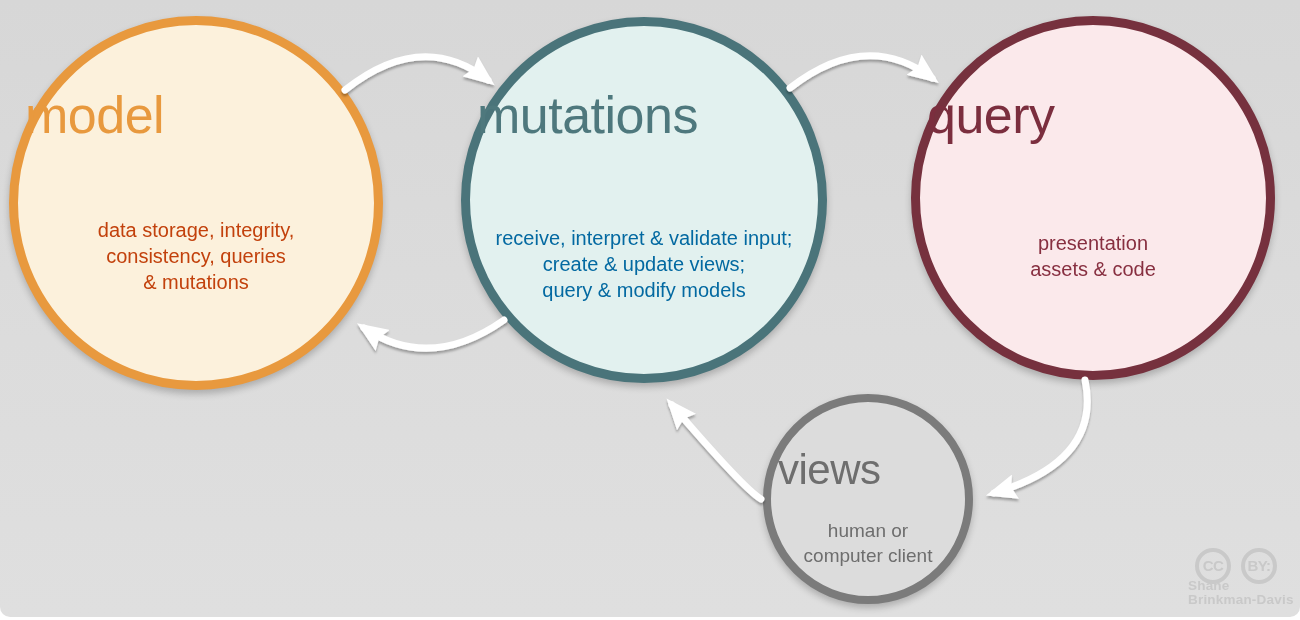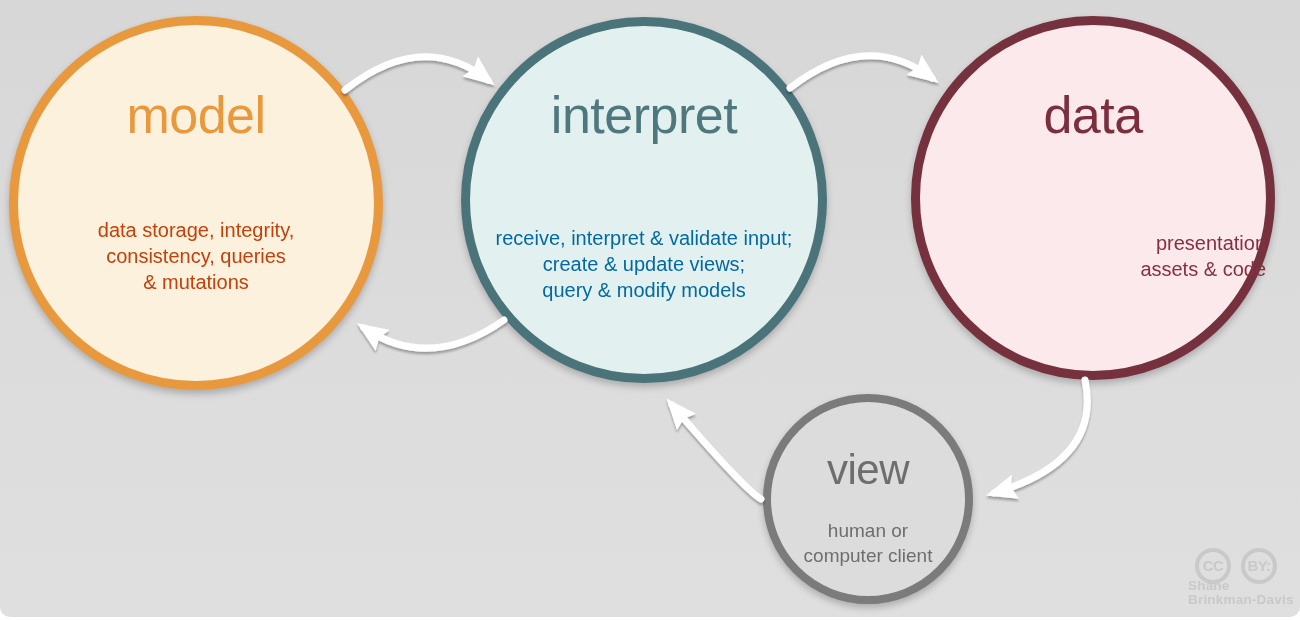--- a/index.html
+++ b/index.html
@@ -14,22 +14,22 @@
     width: 1300px; height: 617px;
     background: linear-gradient(180deg, #d7d7d7 0%, #dcdcdc 55%, #dfdfdf 100%);
     border-radius: 0 0 10px 10px;
     overflow: hidden;
   }
   .node {
     position: absolute; border-radius: 50%;
     box-shadow: 0 4px 7px rgba(0,0,0,0.22);
   }
   .node-title {
-    position: absolute; left: 0; width: 100%;
-    text-align: center; letter-spacing: -0.5px;
+    position: absolute; left: 7px; width: 100%;
+    letter-spacing: -0.5px;
     white-space: nowrap;
   }
   .node-desc {
     position: absolute; left: 0; width: 100%;
     text-align: center; white-space: pre-line;
   }
 
   .node.model {
     left: 9px; top: 16px; width: 374px; height: 374px;
     background: #fcf1dc; border: 9px solid #e8993e;
@@ -42,21 +42,21 @@
     background: #e2f1ef; border: 9px solid #4a747a;
   }
   .controller .node-title { top: 61px; font-size: 52px; line-height: 56px; color: #4e787d; }
   .controller .node-desc  { top: 199px; font-size: 20px; line-height: 26px; color: #0369a1; }
 
   .node.view {
     left: 911px; top: 16px; width: 364px; height: 364px;
     background: #fbe9eb; border: 9px solid #76313e;
   }
   .view .node-title { top: 62px; font-size: 52px; line-height: 56px; color: #7b2e3e; }
-  .view .node-desc  { top: 205px; font-size: 20px; line-height: 26px; color: #872f40; text-align: right; }
+  .view .node-desc  { top: 205px; font-size: 20px; line-height: 26px; color: #872f40; }
 
   .node.user {
     left: 763px; top: 394px; width: 210px; height: 210px;
     background: #dcdcdc; border: 8px solid #7b7b7b;
   }
   .user .node-title { top: 45px; font-size: 42px; line-height: 46px; color: #6e6e6e; }
   .user .node-desc  { top: 116px; font-size: 19px; line-height: 25px; color: #6e6e6e; }
 
   svg.arrow-layer { position: absolute; left: 0; top: 0; }
 
@@ -81,34 +81,34 @@
 <div class="slide">
 
   <div class="node model">
     <div class="node-title">model</div>
     <div class="node-desc">data storage, integrity,
 consistency, queries
 &amp; mutations</div>
   </div>
 
   <div class="node controller">
-    <div class="node-title">interpret</div>
+    <div class="node-title">mutations</div>
     <div class="node-desc">receive, interpret &amp; validate input;
 create &amp; update views;
 query &amp; modify models</div>
   </div>
 
   <div class="node view">
-    <div class="node-title">data</div>
+    <div class="node-title">query</div>
     <div class="node-desc">presentation
 assets &amp; code</div>
   </div>
 
   <div class="node user">
-    <div class="node-title">view</div>
+    <div class="node-title">views</div>
     <div class="node-desc">human or
 computer client</div>
   </div>
 
   <svg class="arrow-layer" width="1300" height="620" viewBox="0 0 1300 620">
     <defs>
       <marker id="ah" markerUnits="strokeWidth" markerWidth="4.6" markerHeight="3.6" refX="3.2" refY="1.8" orient="auto">
         <path d="M0,0 L4.4,1.8 L0,3.6 L0.6,1.8 Z" fill="#ffffff"></path>
       </marker>
       <filter id="ashadow" x="-20%" y="-20%" width="140%" height="140%">

